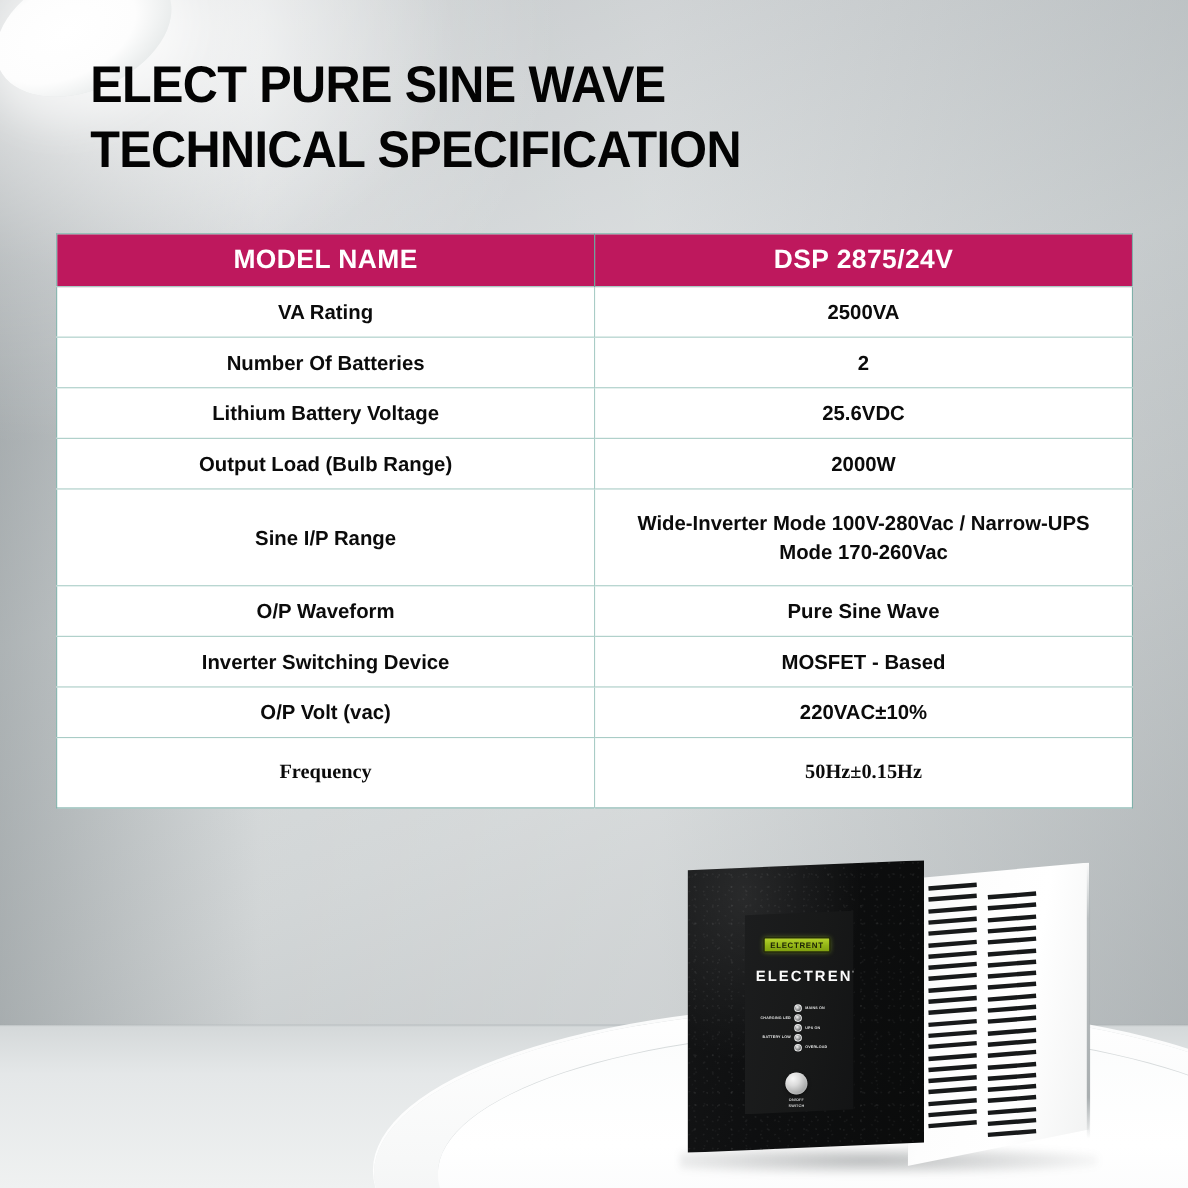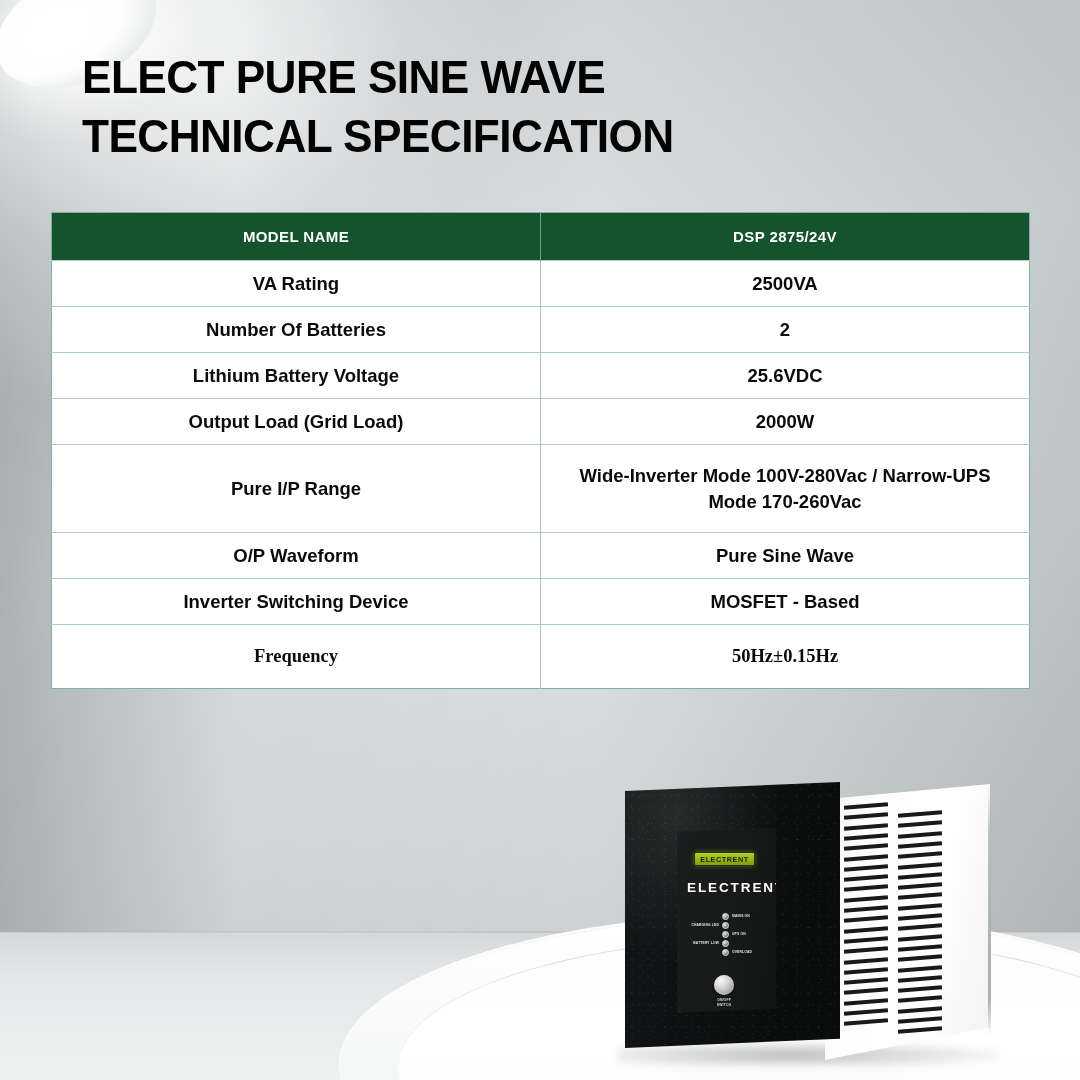--- a/index.html
+++ b/index.html
@@ -91,23 +91,23 @@
   }
   #spec-table col.c1 { width: 489px; }
   #spec-table col.c2 { width: 489px; }
 
   #spec-table th, #spec-table td {
     text-align: center;
     vertical-align: middle;
     padding: 6px 14px;
   }
   #spec-table thead th {
-    background: #14532d;
+    background: #be185d;
     color: #ffffff;
-    font-size: 15px;
+    font-size: 24px;
     font-weight: 700;
     letter-spacing: 0.4px;
     text-transform: uppercase;
     height: 48px;
     border-right: 1px solid #6aa49c;
   }
   #spec-table thead th:last-child { border-right: none; }
 
   #spec-table tbody td {
     font-size: 18.5px;
@@ -290,34 +290,38 @@
         </tr>
         <tr class="std">
           <td>Number Of Batteries</td>
           <td>2</td>
         </tr>
         <tr class="std">
           <td>Lithium Battery Voltage</td>
           <td>25.6VDC</td>
         </tr>
         <tr class="std">
-          <td>Output Load (Grid Load)</td>
+          <td>Output Load (Bulb Range)</td>
           <td>2000W</td>
         </tr>
         <tr class="tall">
-          <td>Pure I/P Range</td>
+          <td>Sine I/P Range</td>
           <td>Wide-Inverter Mode 100V-280Vac / Narrow-UPS Mode 170-260Vac</td>
         </tr>
         <tr class="std">
           <td>O/P Waveform</td>
           <td>Pure Sine Wave</td>
         </tr>
         <tr class="std">
           <td>Inverter Switching Device</td>
           <td>MOSFET - Based</td>
+        </tr>
+        <tr class="std">
+          <td>O/P Volt (vac)</td>
+          <td>220VAC±10%</td>
         </tr>
         <tr class="tallish">
           <td>Frequency</td>
           <td>50Hz±0.15Hz</td>
         </tr>
       </tbody>
   </table>
 
   <div id="product">
 

